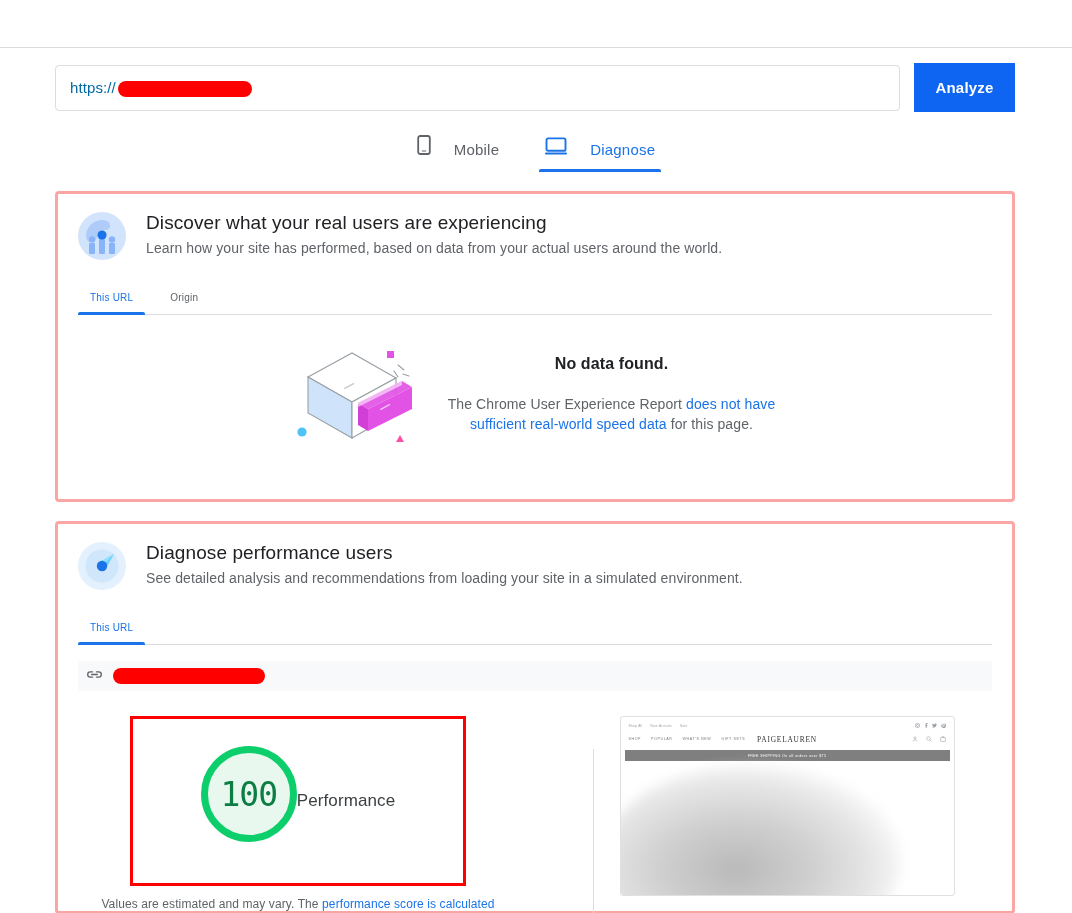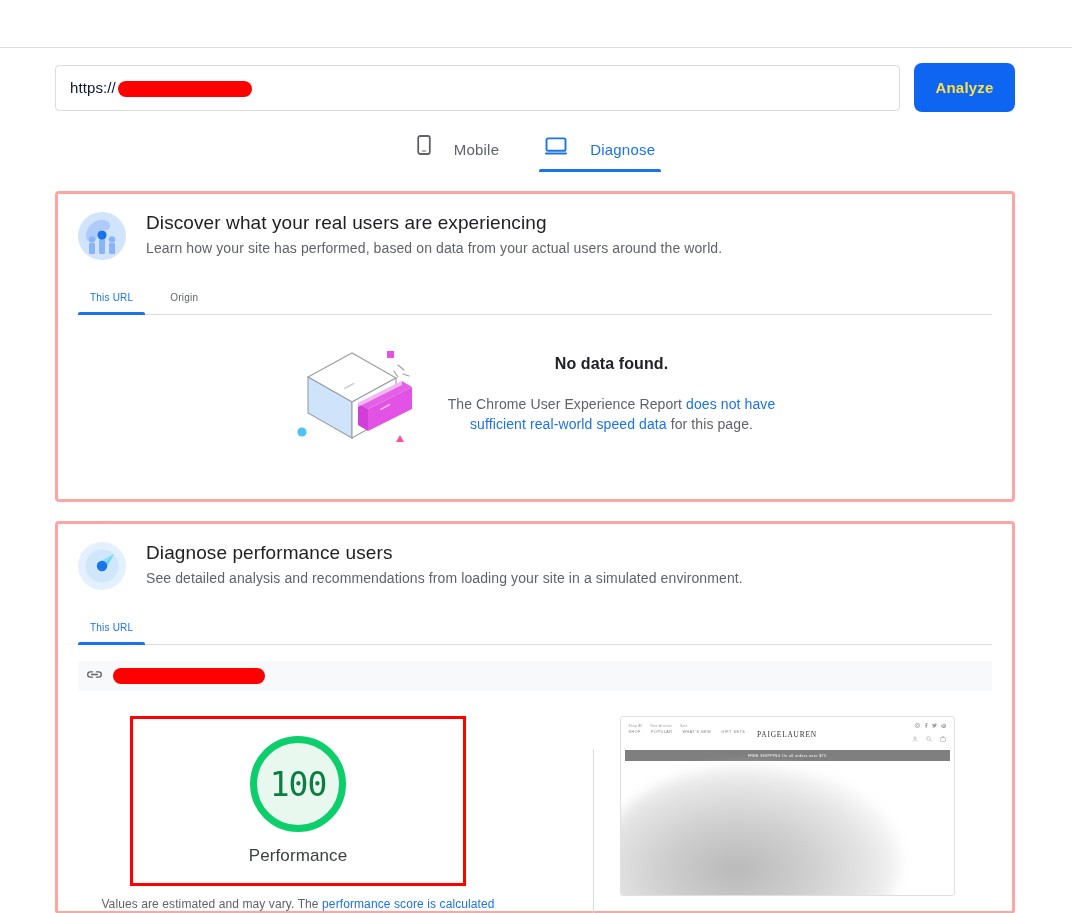--- a/index.html
+++ b/index.html
@@ -40,41 +40,41 @@
     border-radius: 4px;
     background: #fff;
     display: flex;
     align-items: center;
     padding: 0 14px;
     position: relative;
     overflow: hidden;
   }
   .url-text {
     font-size: 15px;
-    color: #0f172a;
+    color: #0369a1;
     letter-spacing: .1px;
     white-space: nowrap;
   }
   .redaction {
     position: absolute;
     background: #ff0000;
     border-radius: 40px;
   }
   .redaction.url-redact {
     left: 62px; top: 15px;
     width: 134px; height: 16px;
   }
   .analyze-btn {
     flex: 0 0 auto;
     height: 49px;
     min-width: 101px;
     background: #0d65f2;
-    color: #fde047;
+    color: #ffffff;
     border: none;
-    border-radius: 8px;
+    border-radius: 0;
     font-family: "Liberation Sans", sans-serif;
     font-size: 15px;
     font-weight: bold;
     cursor: pointer;
     letter-spacing: .2px;
   }
 
   
   .device-tabs {
     display: flex;
@@ -210,21 +210,21 @@
     display: flex;
     flex-direction: column;
     align-items: center;
     position: relative;
   }
   .annot-box {
     border: 3px solid #ff0000;
     width: 336px;
     height: 170px;
     display: flex;
-    flex-direction: column;
+    flex-direction: row;
     align-items: center;
     justify-content: center;
     background: #fff;
   }
   .gauge {
     width: 96px; height: 96px;
     border-radius: 50%;
     border: 7px solid #0cce6b;
     background: #e8f8ef;
     display: flex;
@@ -283,20 +283,21 @@
   }
   .t-micro {
     font-size: 3.2px;
     color: #9aa0a6;
     letter-spacing: .3px;
     white-space: nowrap;
   }
   .t-social { margin-left: auto; display: flex; gap: 4px; align-items: center; }
   .thumb-navrow {
     display: flex;
+    align-items: center;
     padding: 0 8px;
     height: 18px;
     gap: 10px;
   }
   .t-nav { font-size: 3.6px; color: #7a7a7a; letter-spacing: .6px; white-space: nowrap; }
   .t-brand {
     position: absolute;
     left: 0; right: 0;
     text-align: center;
     font-family: "Liberation Serif", serif;

